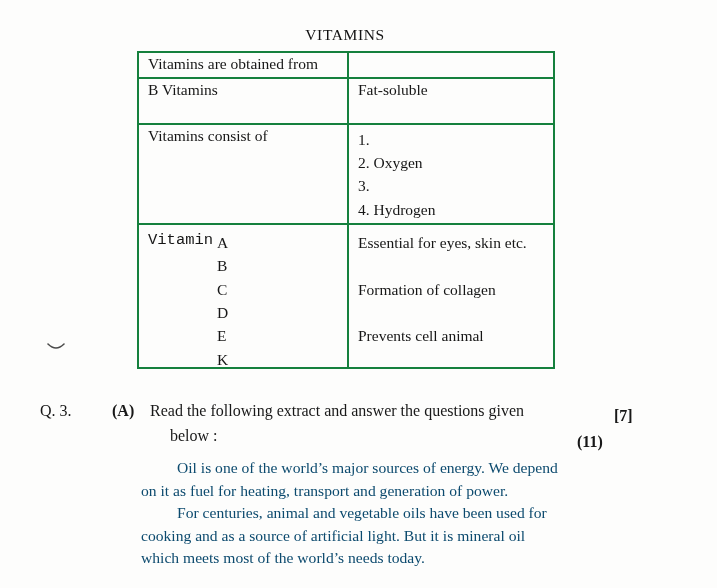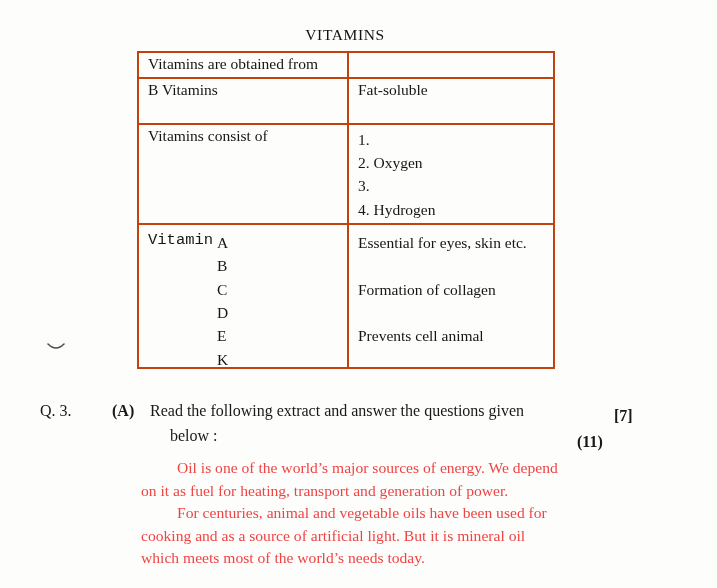--- a/index.html
+++ b/index.html
@@ -31,21 +31,21 @@
     position: absolute;
     left: 137px;
     top: 51px;
     width: 416px;
     border-collapse: collapse;
     table-layout: fixed;
     font-size: 15.5px;
     color: #161616;
   }
   .vitamins-table td {
-    border: 2px solid #c2410c;
+    border: 2px solid #15803d;
     vertical-align: top;
     padding: 2px 9px;
     overflow: hidden;
   }
   .col-left  { width: 210px; }
   .col-right { width: 206px; margin-left: 48px; }
 
   .row1 td { height: 26px; }
   .row2 td { height: 46px; }
   .row3 td { height: 95px; }
@@ -91,21 +91,21 @@
   .q-marks-total { position: absolute; left: 614px; top: 5px;  font-weight: bold; }
   .q-marks-sub   { position: absolute; left: 577px; top: 31px; font-weight: bold; }
 
   
   .extract {
     position: absolute;
     left: 141px;
     top: 457px;
     width: 440px;
     font-size: 15.6px;
-    color: #ef4444;
+    color: #0c4a6e;
   }
   .pline { line-height: 22.6px; white-space: nowrap; }
   .pline.indent { padding-left: 36px; }
   .para2 { }
 </style>
 </head>
 <body>
 
 <div class="page">
 

